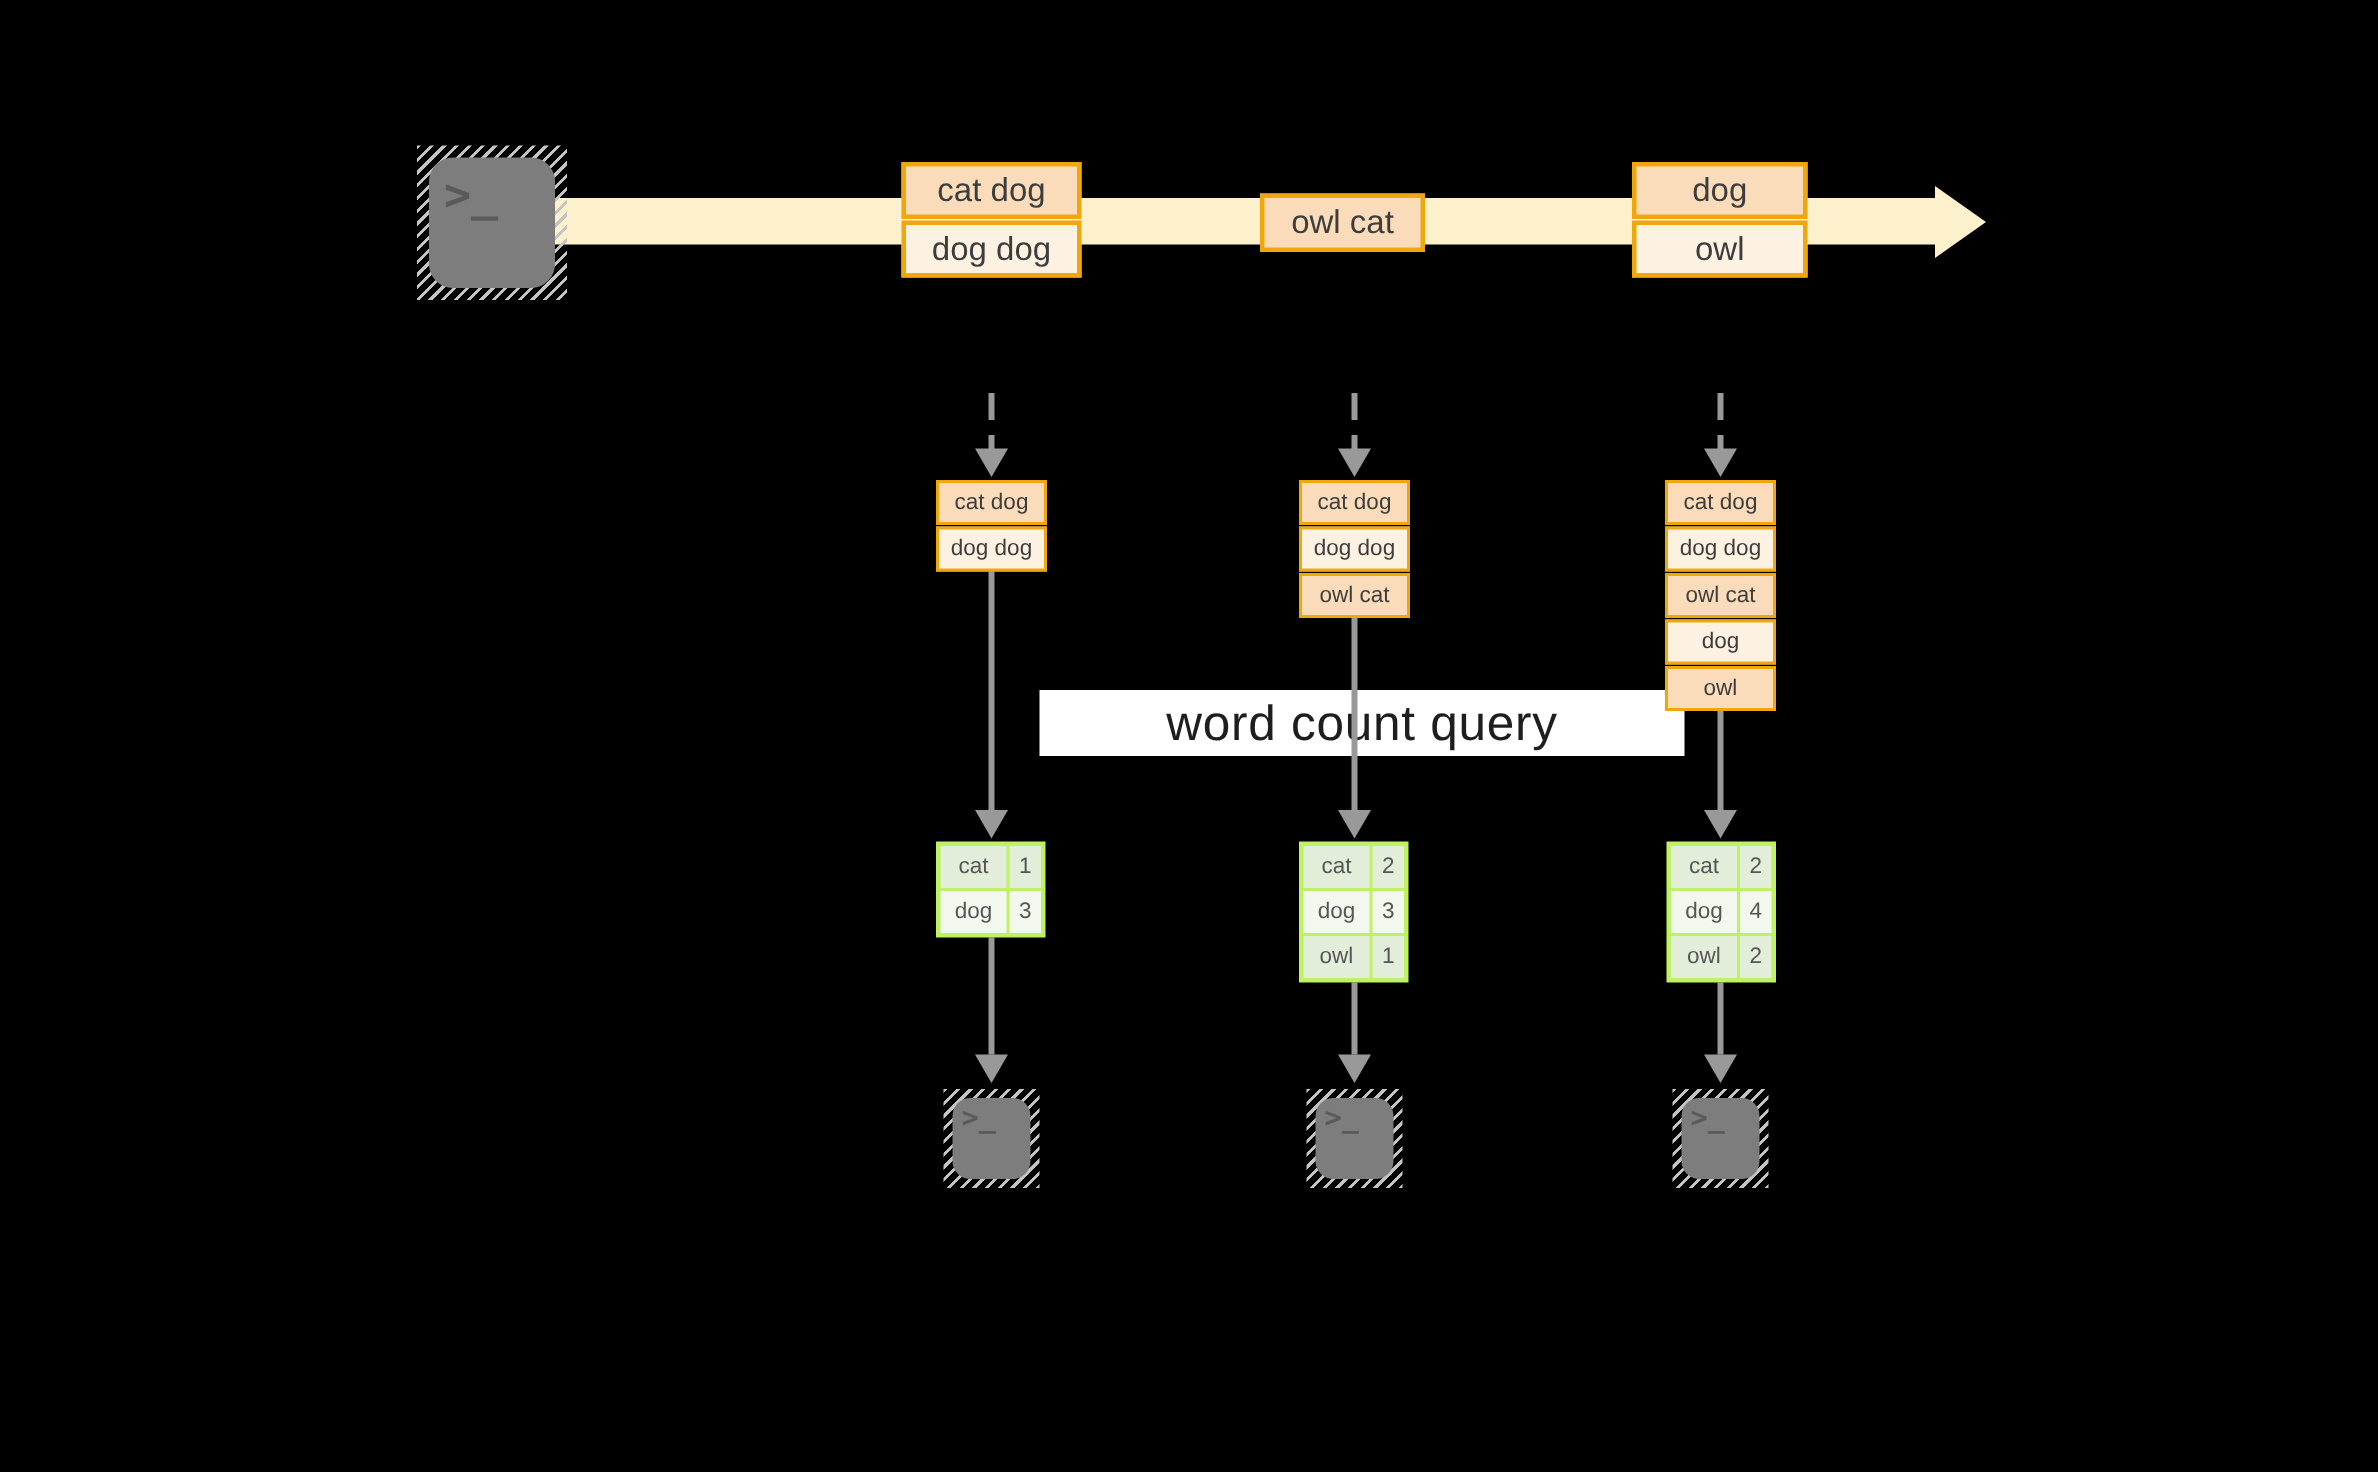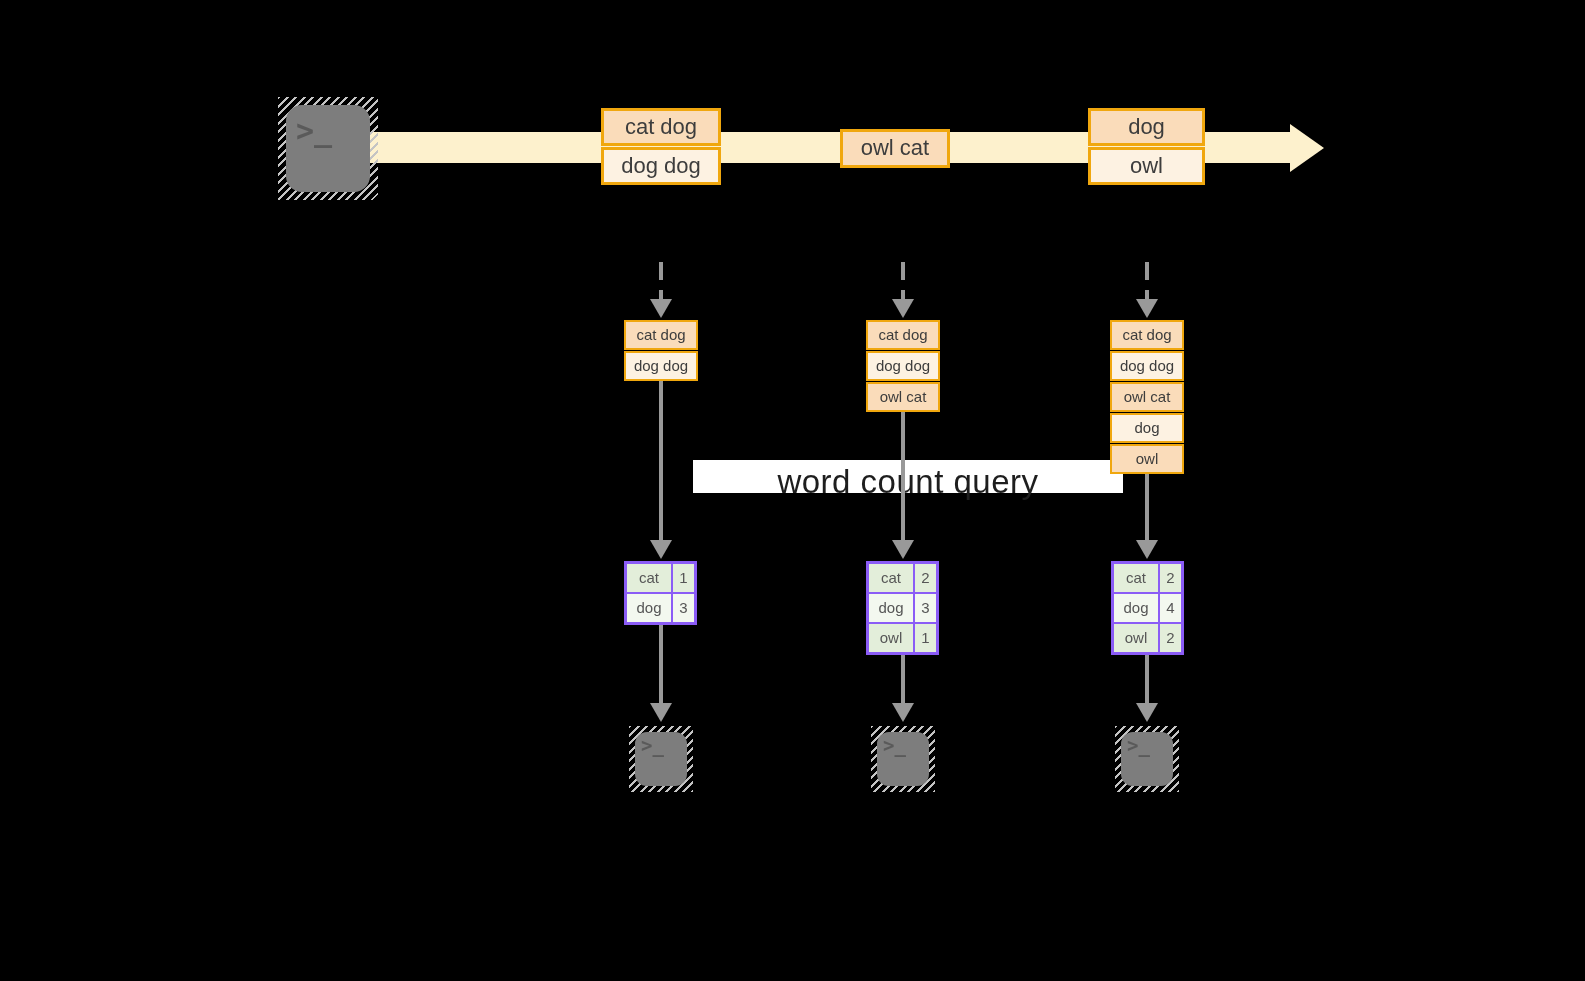--- a/index.html
+++ b/index.html
@@ -20,25 +20,25 @@
   .fill-b{background:#fdf2e2;}
 
   
   .dline{position:absolute;width:4px;z-index:2;
          background:repeating-linear-gradient(to bottom,#999 0 18px,rgba(0,0,0,0) 18px 28px);}
   .vline{position:absolute;width:4px;background:#999;z-index:2;}
   .ahead{position:absolute;width:0;height:0;z-index:2;
          border-left:11px solid transparent;border-right:11px solid transparent;border-top:19px solid #999;}
 
   
-  .qband{position:absolute;left:693px;top:460px;width:430px;height:33px;background:#fff;z-index:1;
+  .qband{position:absolute;left:693px;top:460px;width:430px;height:44px;background:#fff;z-index:1;
          text-align:center;font-size:33px;line-height:44px;color:#1e1e1e;letter-spacing:0.5px;}
 
   
-  .gtable{position:absolute;box-sizing:border-box;background:#8b5cf6;padding:3px;z-index:3;
+  .gtable{position:absolute;box-sizing:border-box;background:#bef264;padding:3px;z-index:3;
           display:grid;grid-template-columns:44px 21px;gap:2px;}
   .gcell{height:28px;line-height:28px;text-align:center;font-size:15px;color:#565656;}
   .g-a{background:#e3eeda;}
   .g-b{background:#f3f8ef;}
 
   
   .term{position:absolute;z-index:3;
         background:repeating-linear-gradient(135deg,#c4c4c4 0 2px,rgba(0,0,0,0) 2px 6px);}
   .term-inner{position:absolute;background:#7d7d7d;}
   .term-big .term-inner{inset:8px;border-radius:16px;}

